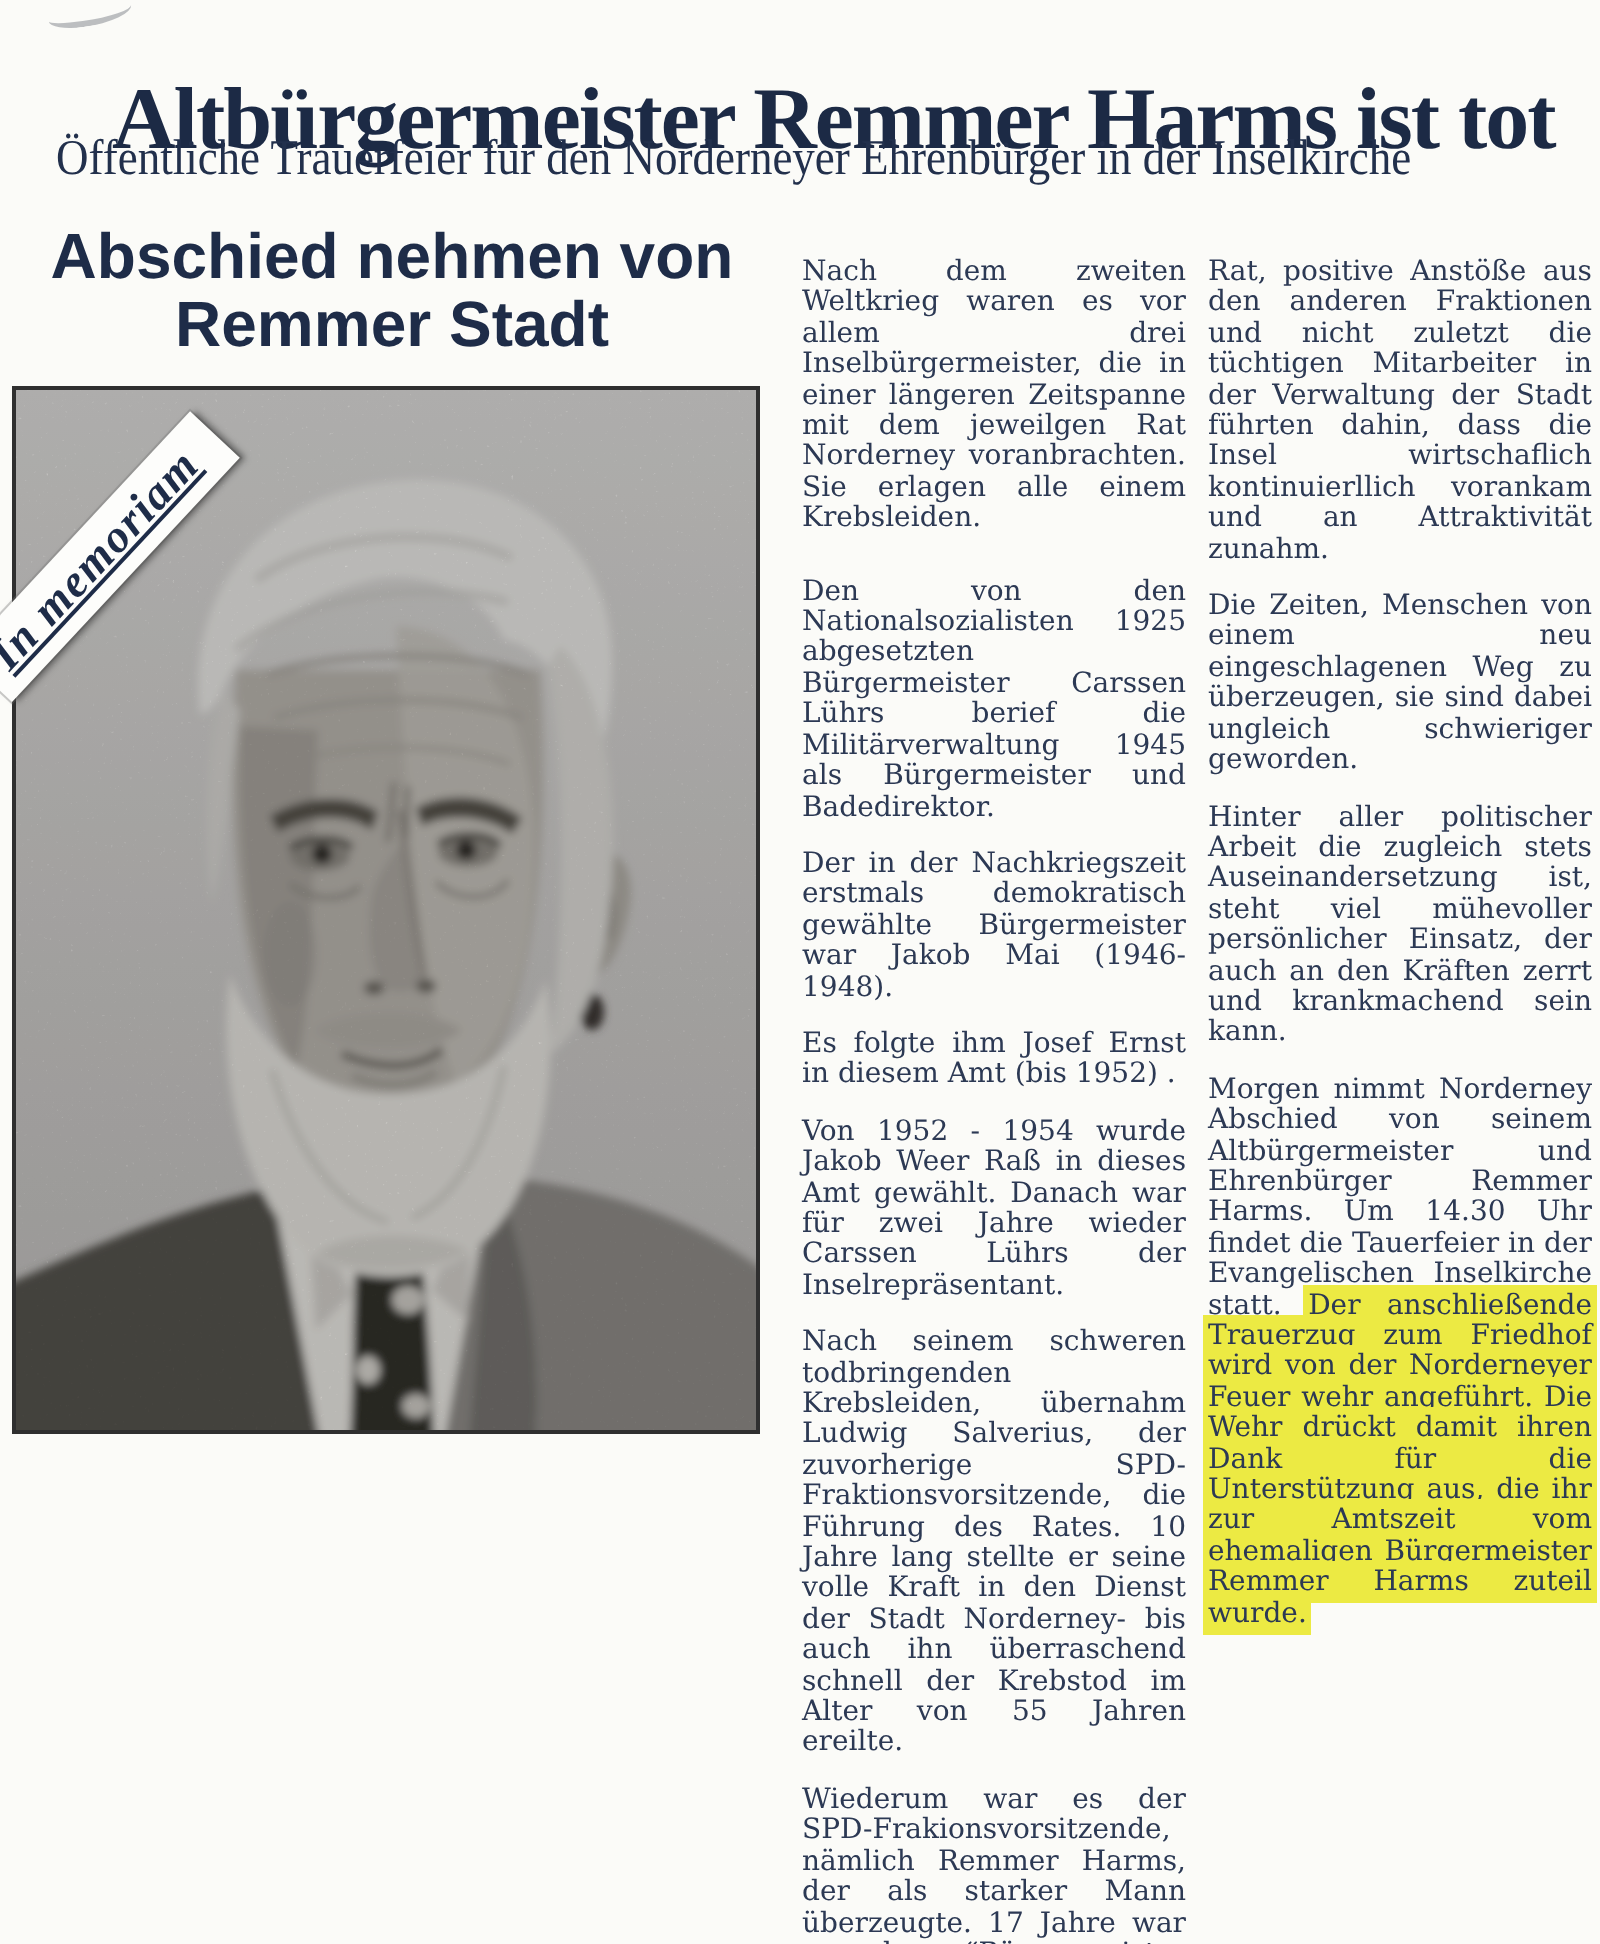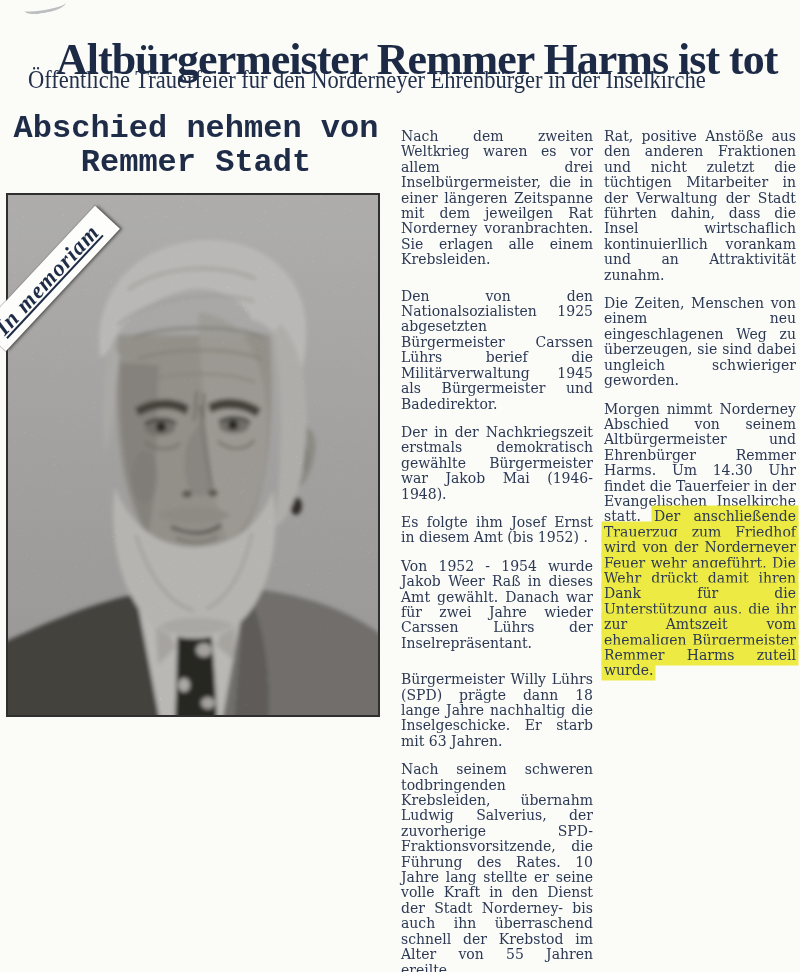--- a/index.html
+++ b/index.html
@@ -19,21 +19,21 @@
   .subheadline{
     position:absolute;top:66px;left:28px;
     font-family:"Liberation Serif", serif;font-weight:400;
     font-size:25px;color:#22304c;white-space:nowrap;
     transform:scaleX(0.9);transform-origin:left center;
   }
   
   .left-col{position:absolute;left:6px;top:112px;width:380px;}
   .left-heading{
     text-align:center;
-    font-family:Liberation Mono, monospace;font-weight:700;
+    font-family:Liberation Sans, sans-serif;font-weight:700;
     font-size:32px;line-height:1.06;color:#1e2c48;margin:0;
   }
   .photo-frame{
     position:absolute;left:0;top:81px;width:370px;height:520px;
     border:2px solid #2f2f2f;background:#c9c7c5;overflow:hidden;
   }
   .sticker{
     position:absolute;left:0px;top:205px;z-index:5;
     transform:rotate(-47deg);transform-origin:left bottom;
     background:#fdfdfb;padding:3px 16px 5px 10px;
@@ -175,25 +175,25 @@
     </svg>
   </div>
 </div>
 
 <div class="col col-middle">
   <p>Nach dem zweiten Weltkrieg waren es vor allem drei Inselbürgermeister, die in einer längeren Zeitspanne mit dem jeweilgen Rat Norderney voranbrachten. Sie erlagen alle einem Krebsleiden.</p>
   <p class="plg">Den von den Nationalsozialisten 1925 abgesetzten Bürgermeister Carssen Lührs berief die Militärverwaltung 1945 als Bürgermeister und Badedirektor.</p>
   <p>Der in der Nachkriegszeit erstmals demokratisch gewählte Bürgermeister war Jakob Mai (1946-1948).</p>
   <p>Es folgte ihm Josef Ernst in diesem Amt (bis 1952) .</p>
   <p>Von 1952 - 1954 wurde Jakob Weer Raß in dieses Amt gewählt. Danach war für zwei Jahre wieder Carssen Lührs der Inselrepräsentant.</p>
-  <p class="plg">Bürgermeister Willy Lührs (SPD) prägte dann 18 lange Jahre nachhaltig die Inselgeschicke. Er starb mit 63 Jahren.</p>
   <p>Nach seinem schweren todbringenden Krebsleiden, übernahm Ludwig Salverius, der zuvorherige SPD-Fraktionsvorsitzende, die Führung des Rates. 10 Jahre lang stellte er seine volle Kraft in den Dienst der Stadt Norderney- bis auch ihn überraschend schnell der Krebstod im Alter von 55 Jahren ereilte.</p>
   <p>Wiederum war es der SPD-Frakionsvorsitzende, nämlich Remmer Harms, der als starker Mann überzeugte. 17 Jahre war er der “Bürgermeister zum anfassen“. Er starb jetzt im 70. Lebensjahr.</p>
 
 </div>
 
 <div class="col col-right">
   <p>Rat, positive Anstöße aus den anderen Fraktionen und nicht zuletzt die tüchtigen Mitarbeiter in der Verwaltung der Stadt führten dahin, dass die Insel wirtschaflich kontinuierllich vorankam und an Attraktivität zunahm.</p>
   <p>Die Zeiten, Menschen von einem neu eingeschlagenen Weg zu überzeugen, sie sind dabei ungleich schwieriger geworden.</p>
+  <p>Hinter aller politischer Arbeit die zugleich stets Auseinandersetzung ist, steht viel mühevoller persönlicher Einsatz, der auch an den Kräften zerrt und krankmachend sein kann.</p>
   <p>
     <span>Morgen nimmt Norderney Abschied von seinem Altbürgermeister und Ehrenbürger Remmer Harms. Um 14.30 Uhr findet die Tauerfeier in der Evangelischen Inselkirche statt. </span><span class="hl">Der anschließende Trauerzug zum Friedhof wird von der Norderneyer Feuer wehr angeführt. Die Wehr drückt damit ihren Dank für die Unterstützung aus, die ihr zur Amtszeit vom ehemaligen Bürgermeister Remmer Harms zuteil wurde.</span>
   </p>
 </div>
 
 </body></html>

